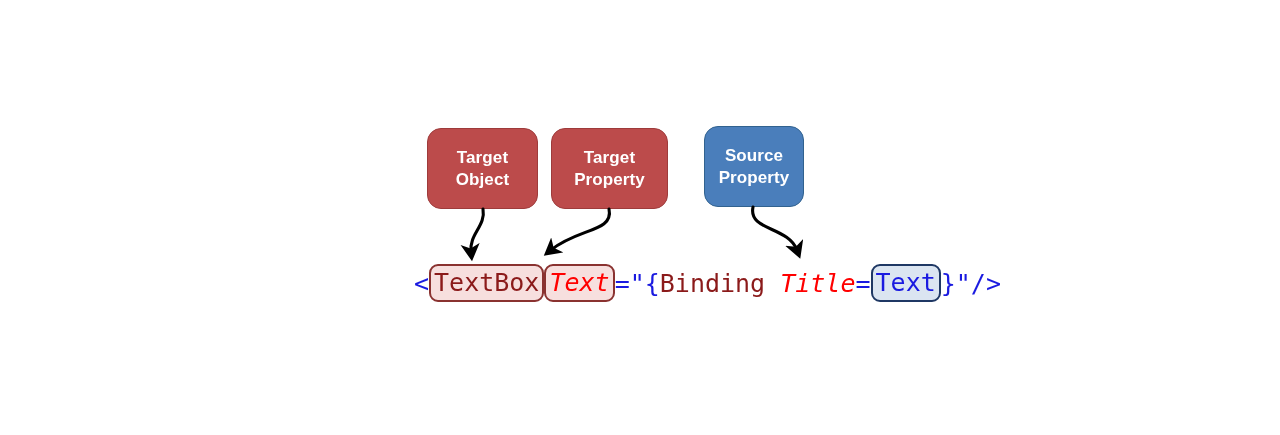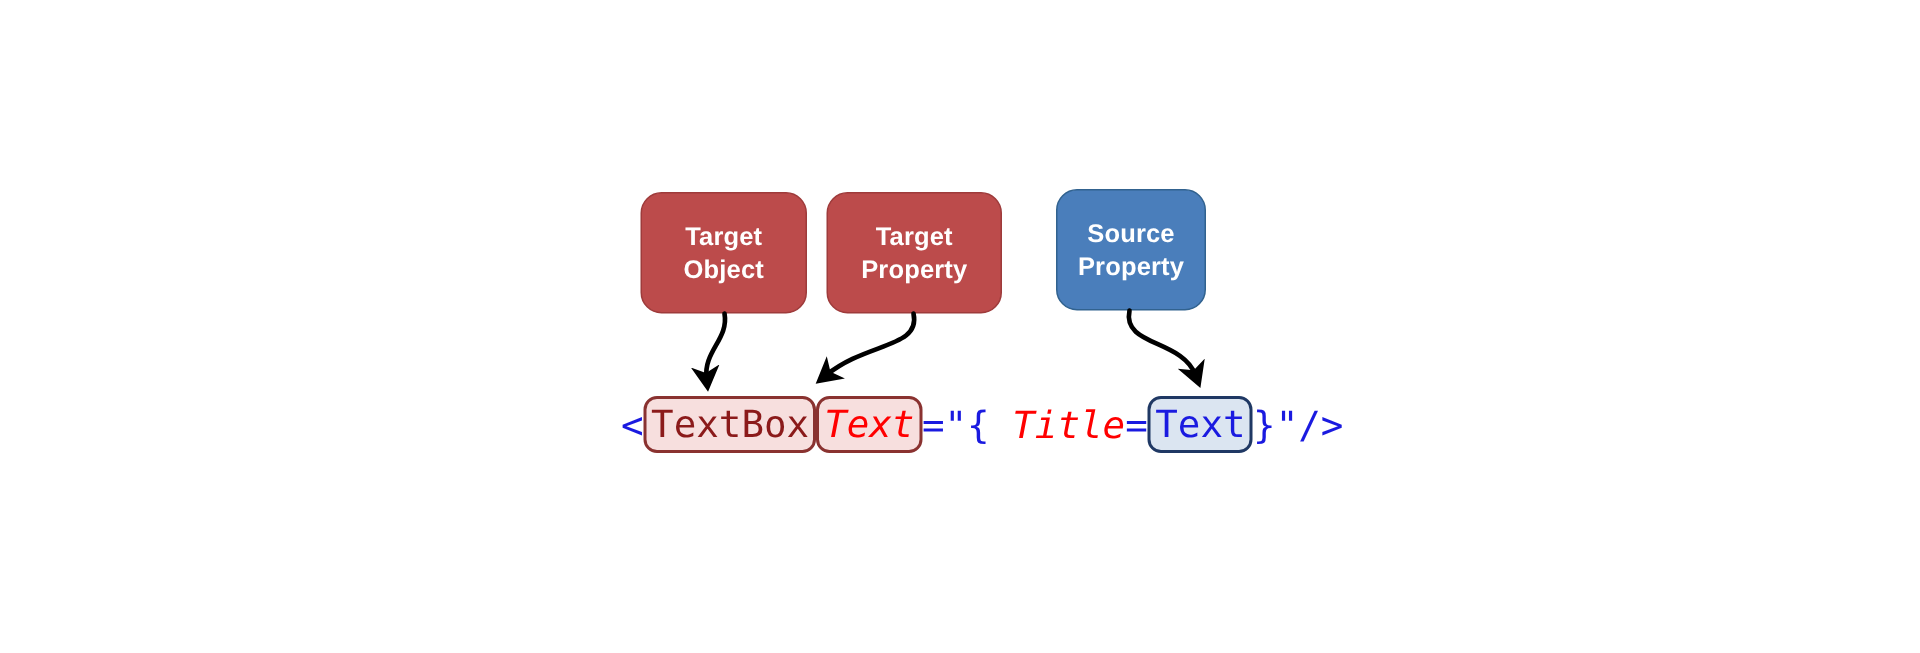--- a/index.html
+++ b/index.html
@@ -135,20 +135,21 @@
     <path d="M 609,209 C 614,232 578,228 551,250" fill="none" stroke="#000000" stroke-width="3.1" stroke-linecap="round" marker-end="url(#ah)"></path>
 
     <path d="M 753,207 C 748,231 788,226 797,250" fill="none" stroke="#000000" stroke-width="3.1" stroke-linecap="round" marker-end="url(#ah)"></path>
   </svg>
 
   <div id="code-line">
     <span class="tok c-blue">&lt;</span>
     <span class="tok hl hl-red c-dark">TextBox</span>
     <span class="tok hl hl-red c-red">Text</span>
     <span class="tok c-blue">="{</span>
+    <span class="tok c-dark">Binding</span>
     <span class="tok c-blue"> </span>
     <span class="tok c-red">Title</span>
     <span class="tok c-blue">=</span>
     <span class="tok hl hl-blue c-blue">Text</span>
     <span class="tok c-blue">}"/&gt;</span>
   </div>
 
 </div>
 
 </body></html>

